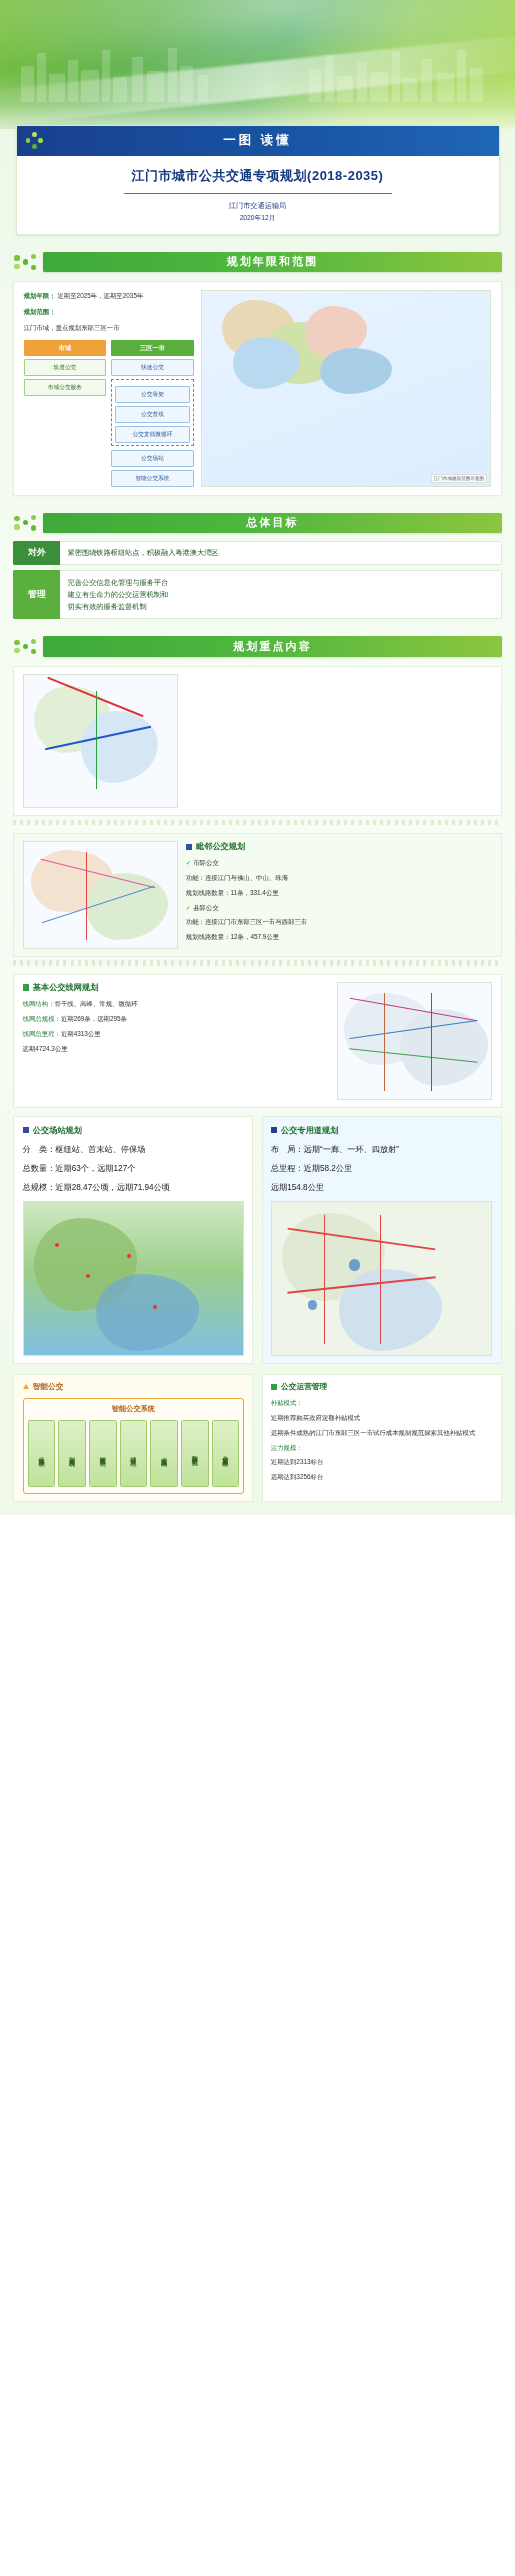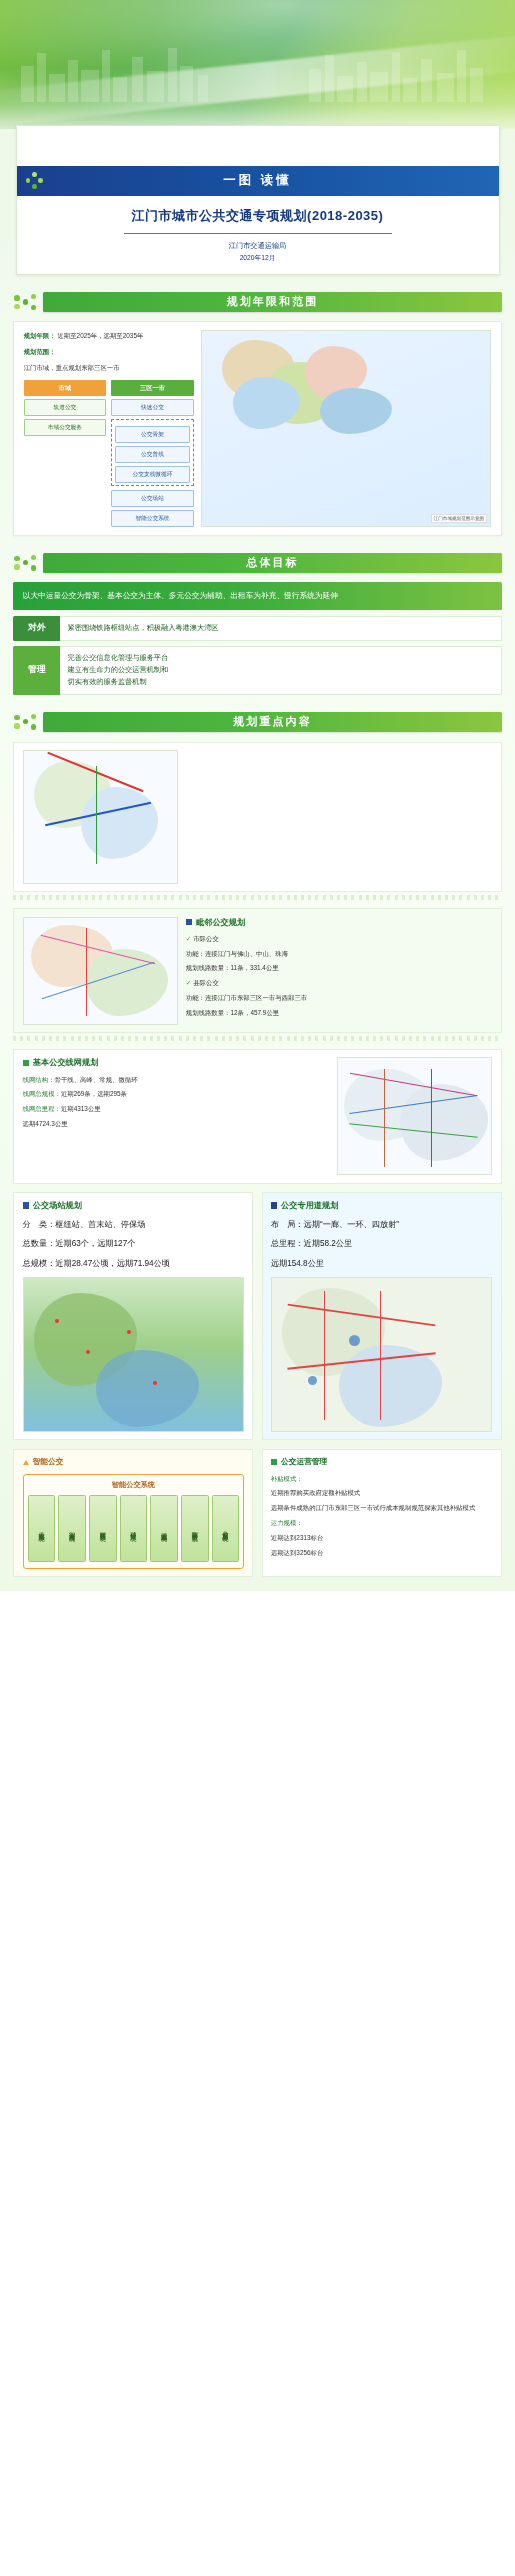--- a/index.html
+++ b/index.html
@@ -58,21 +58,20 @@
     background:#ffffff;
     border:0.5px solid #d9ead0;
     box-shadow:0 1px 3.1px rgba(0,0,0,.08);
     padding:0 0 11.3px 0;
   }
   .title-top{
     background:linear-gradient(90deg,#1b3f8f 0%, #17509f 45%, #1f66b5 100%);
     height:30px;
     display:flex; align-items:center; justify-content:center;
     position:relative;
-    margin-top:40px;
   }
   .title-top .tt-text{
     color:#fff; font-size:12.4px; letter-spacing:3.1px; font-weight:bold;
   }
   .dots-logo{
     position:absolute; left:9.3px; top:6.2px; width:17.5px; height:17.5px;
   }
   .dots-logo i{ position:absolute; width:4.6px;height:4.6px;border-radius:50%;background:#8fd14f;}
   .dots-logo i:nth-child(1){left:0;top:6.2px;}
   .dots-logo i:nth-child(2){left:6.2px;top:0;background:#b6e06b;}
@@ -364,21 +363,20 @@
         <i></i>
         <i></i>
         <i></i>
         <i></i>
       </div>
     <div class="sec-bar">
       <span>总体目标</span>
     </div>
   </div>
 
-  <div class="goal-banner">以大中运量公交为骨架、基本公交为主体、多元公交为辅助、出租车为补充、慢行系统为延伸</div>
 
   <div class="goal-rows">
     <div class="goal-row">
       <div class="goal-tag">对外</div>
       <div class="goal-txt">紧密围绕铁路枢纽站点，积极融入粤港澳大湾区</div>
     </div>
     <div class="goal-row">
       <div class="goal-tag t3">管理</div>
       <div class="goal-txt" style="white-space:pre-line">完善公交信息化管理与服务平台
 建立有生命力的公交运营机制和

